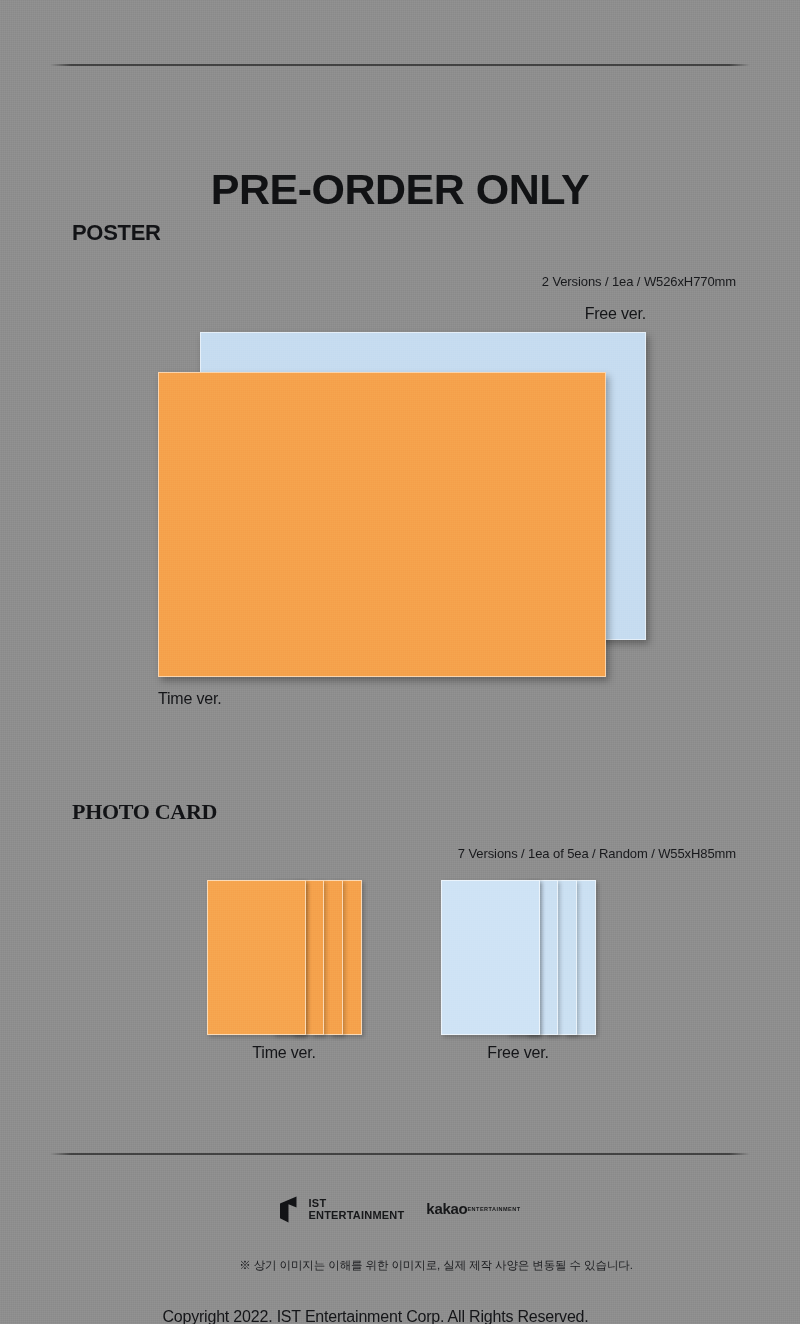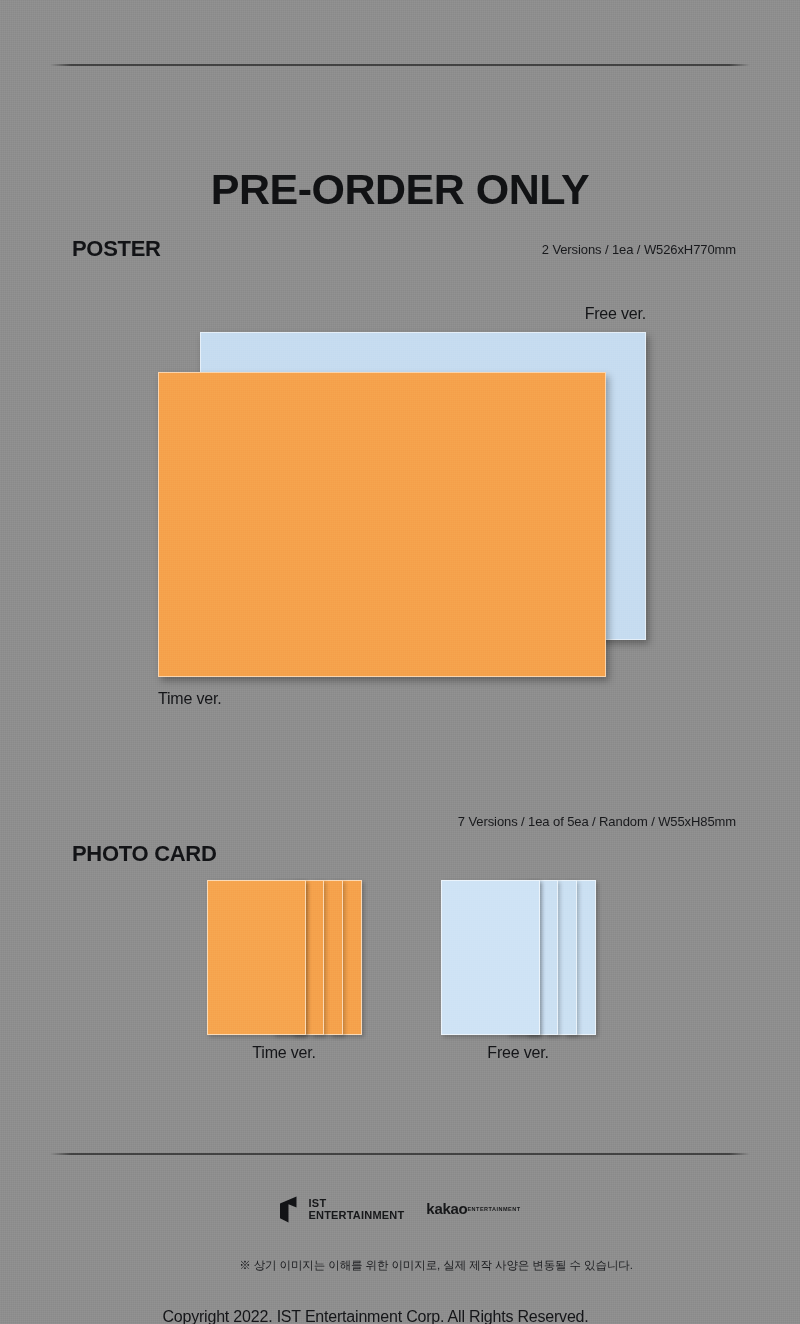--- a/index.html
+++ b/index.html
@@ -65,24 +65,25 @@
     color: #121316;
   }
   .section-spec {
     position: absolute;
     right: 64px;
     font-size: 13px;
     font-weight: 400;
     letter-spacing: -0.1px;
     color: #18191c;
     text-align: right;
-  }
-  .sec-poster-head { top: 236px; }
+    margin-top: 32px;
+  }
+  .sec-poster-head { top: 220px; }
   .sec-poster-spec { top: 242px; }
-  .sec-card-head   { top: 841px; }
+  .sec-card-head   { top: 799px; font-family: Liberation Serif, serif; }
   .sec-card-spec   { top: 814px; }
 
   
   .poster-area {
     position: absolute;
     left: 0; top: 0;
     width: 800px; height: 1324px;
   }
   .poster {
     position: absolute;

